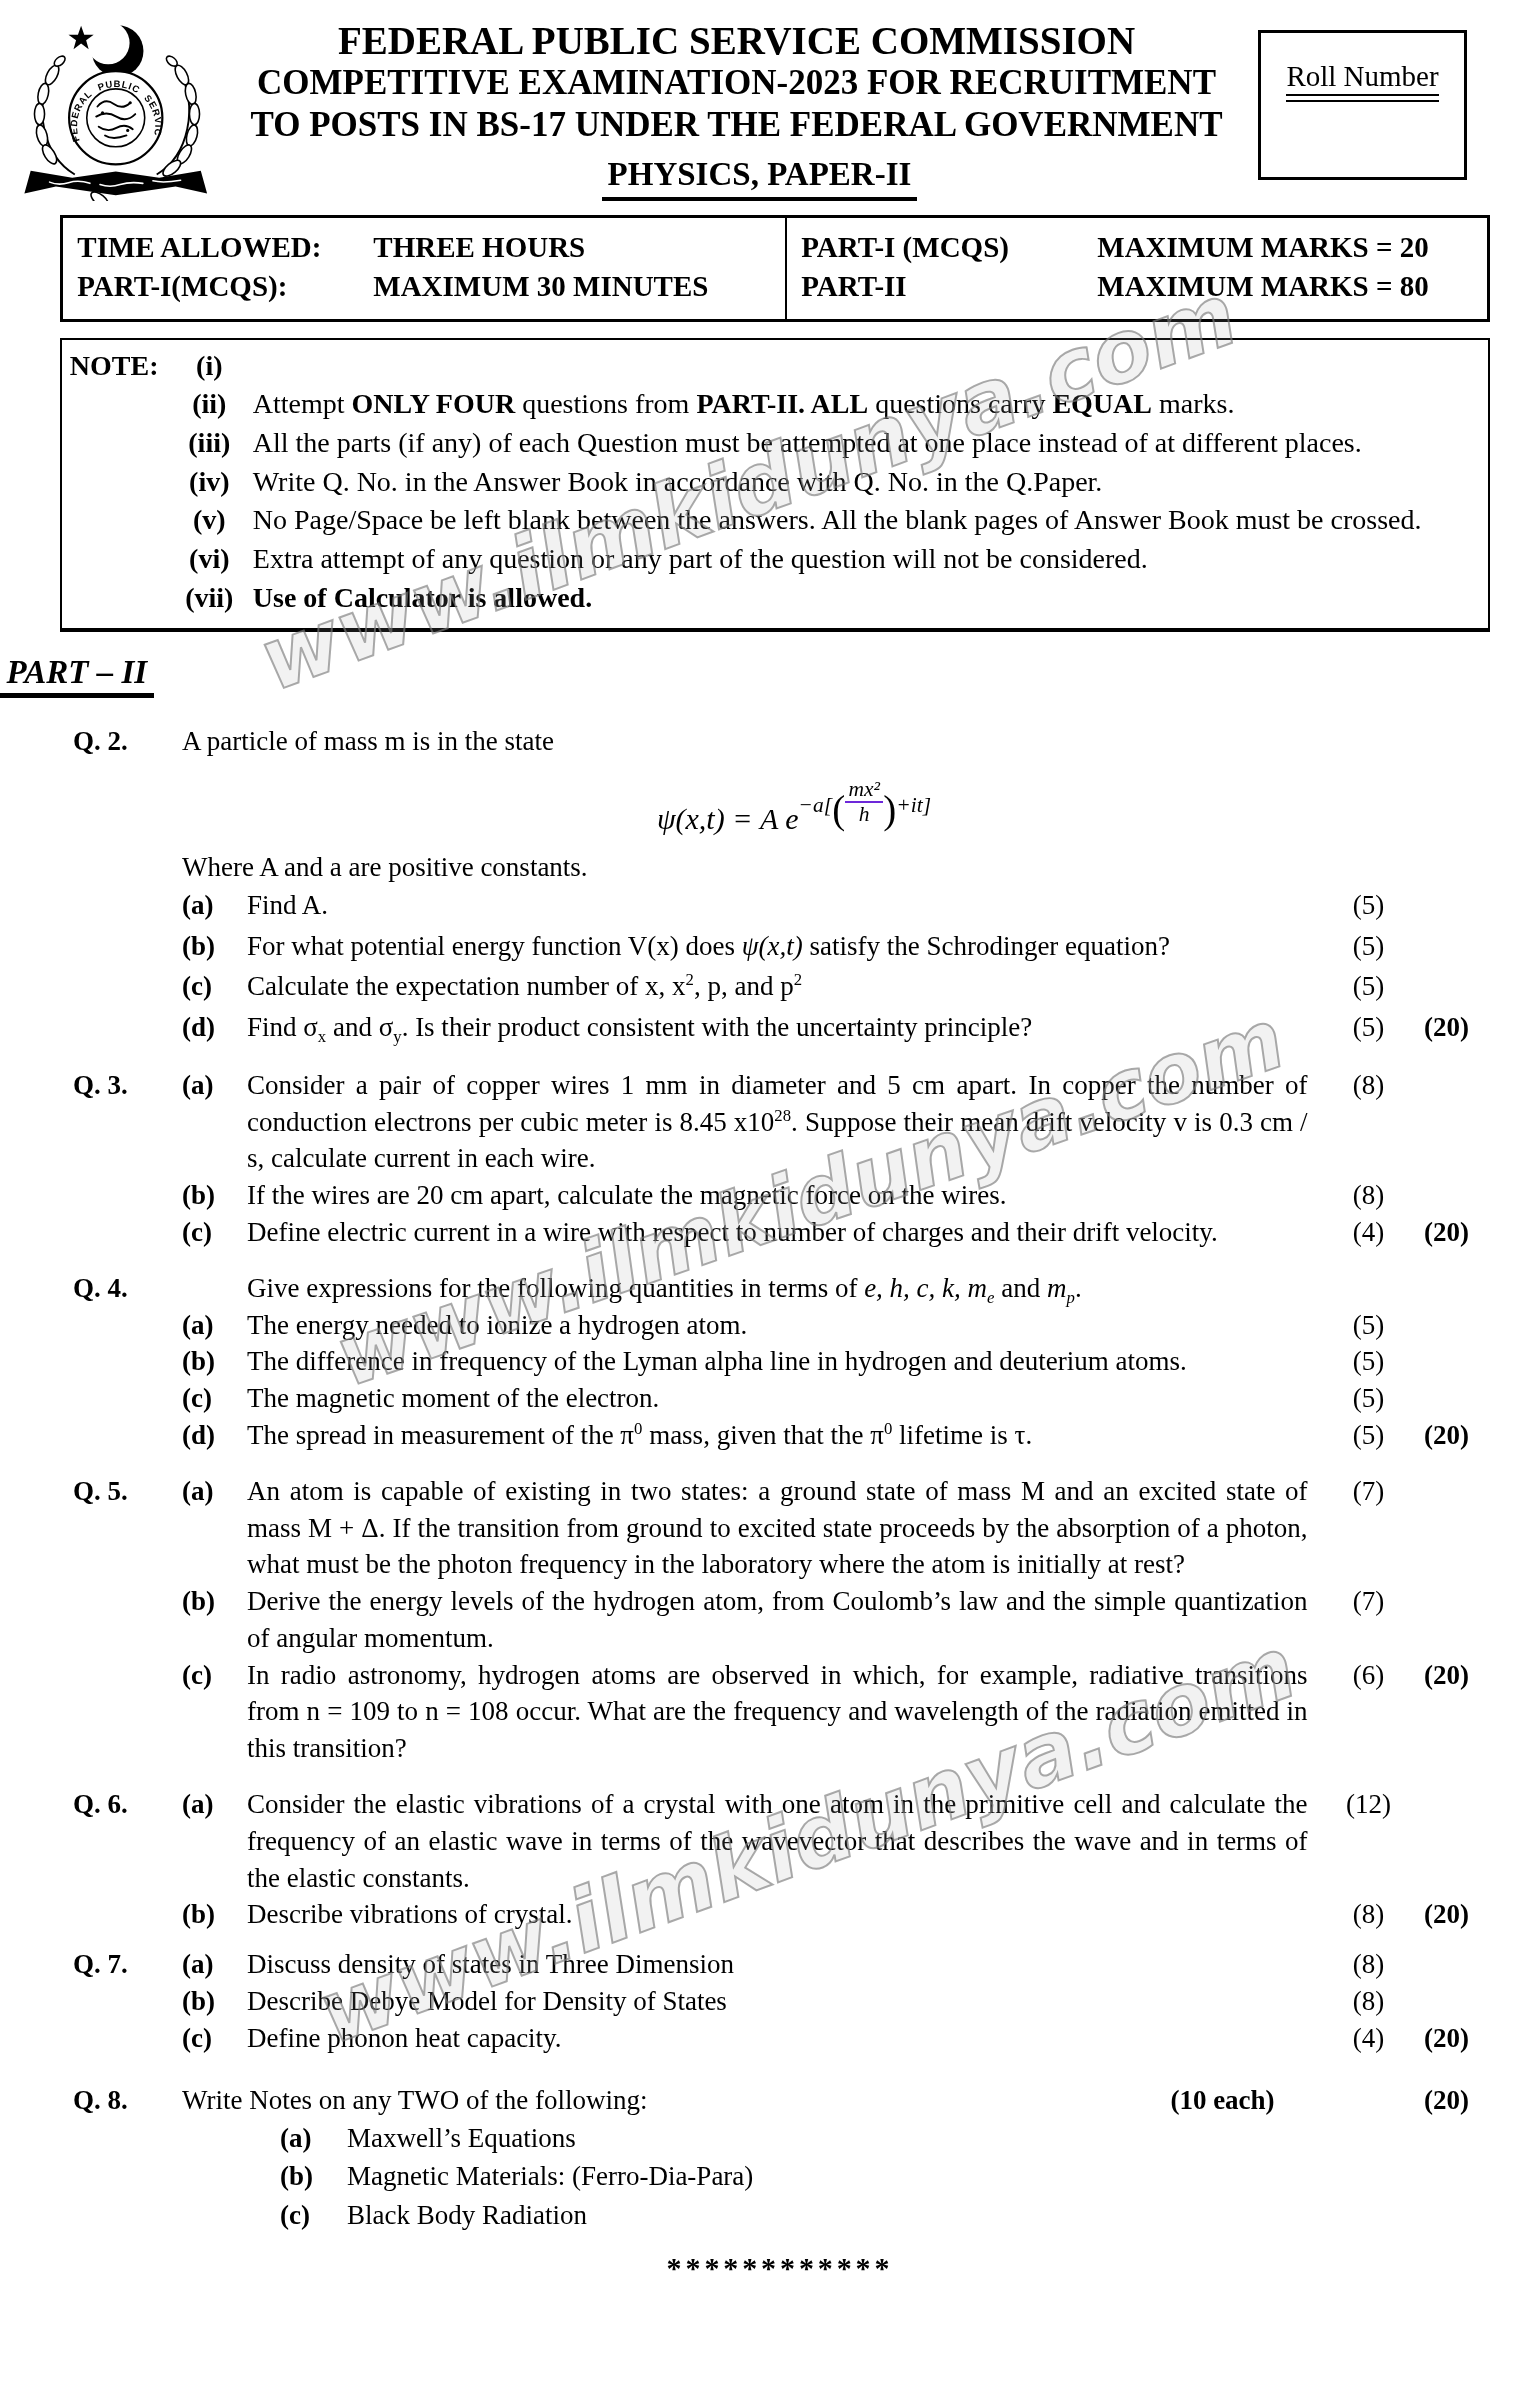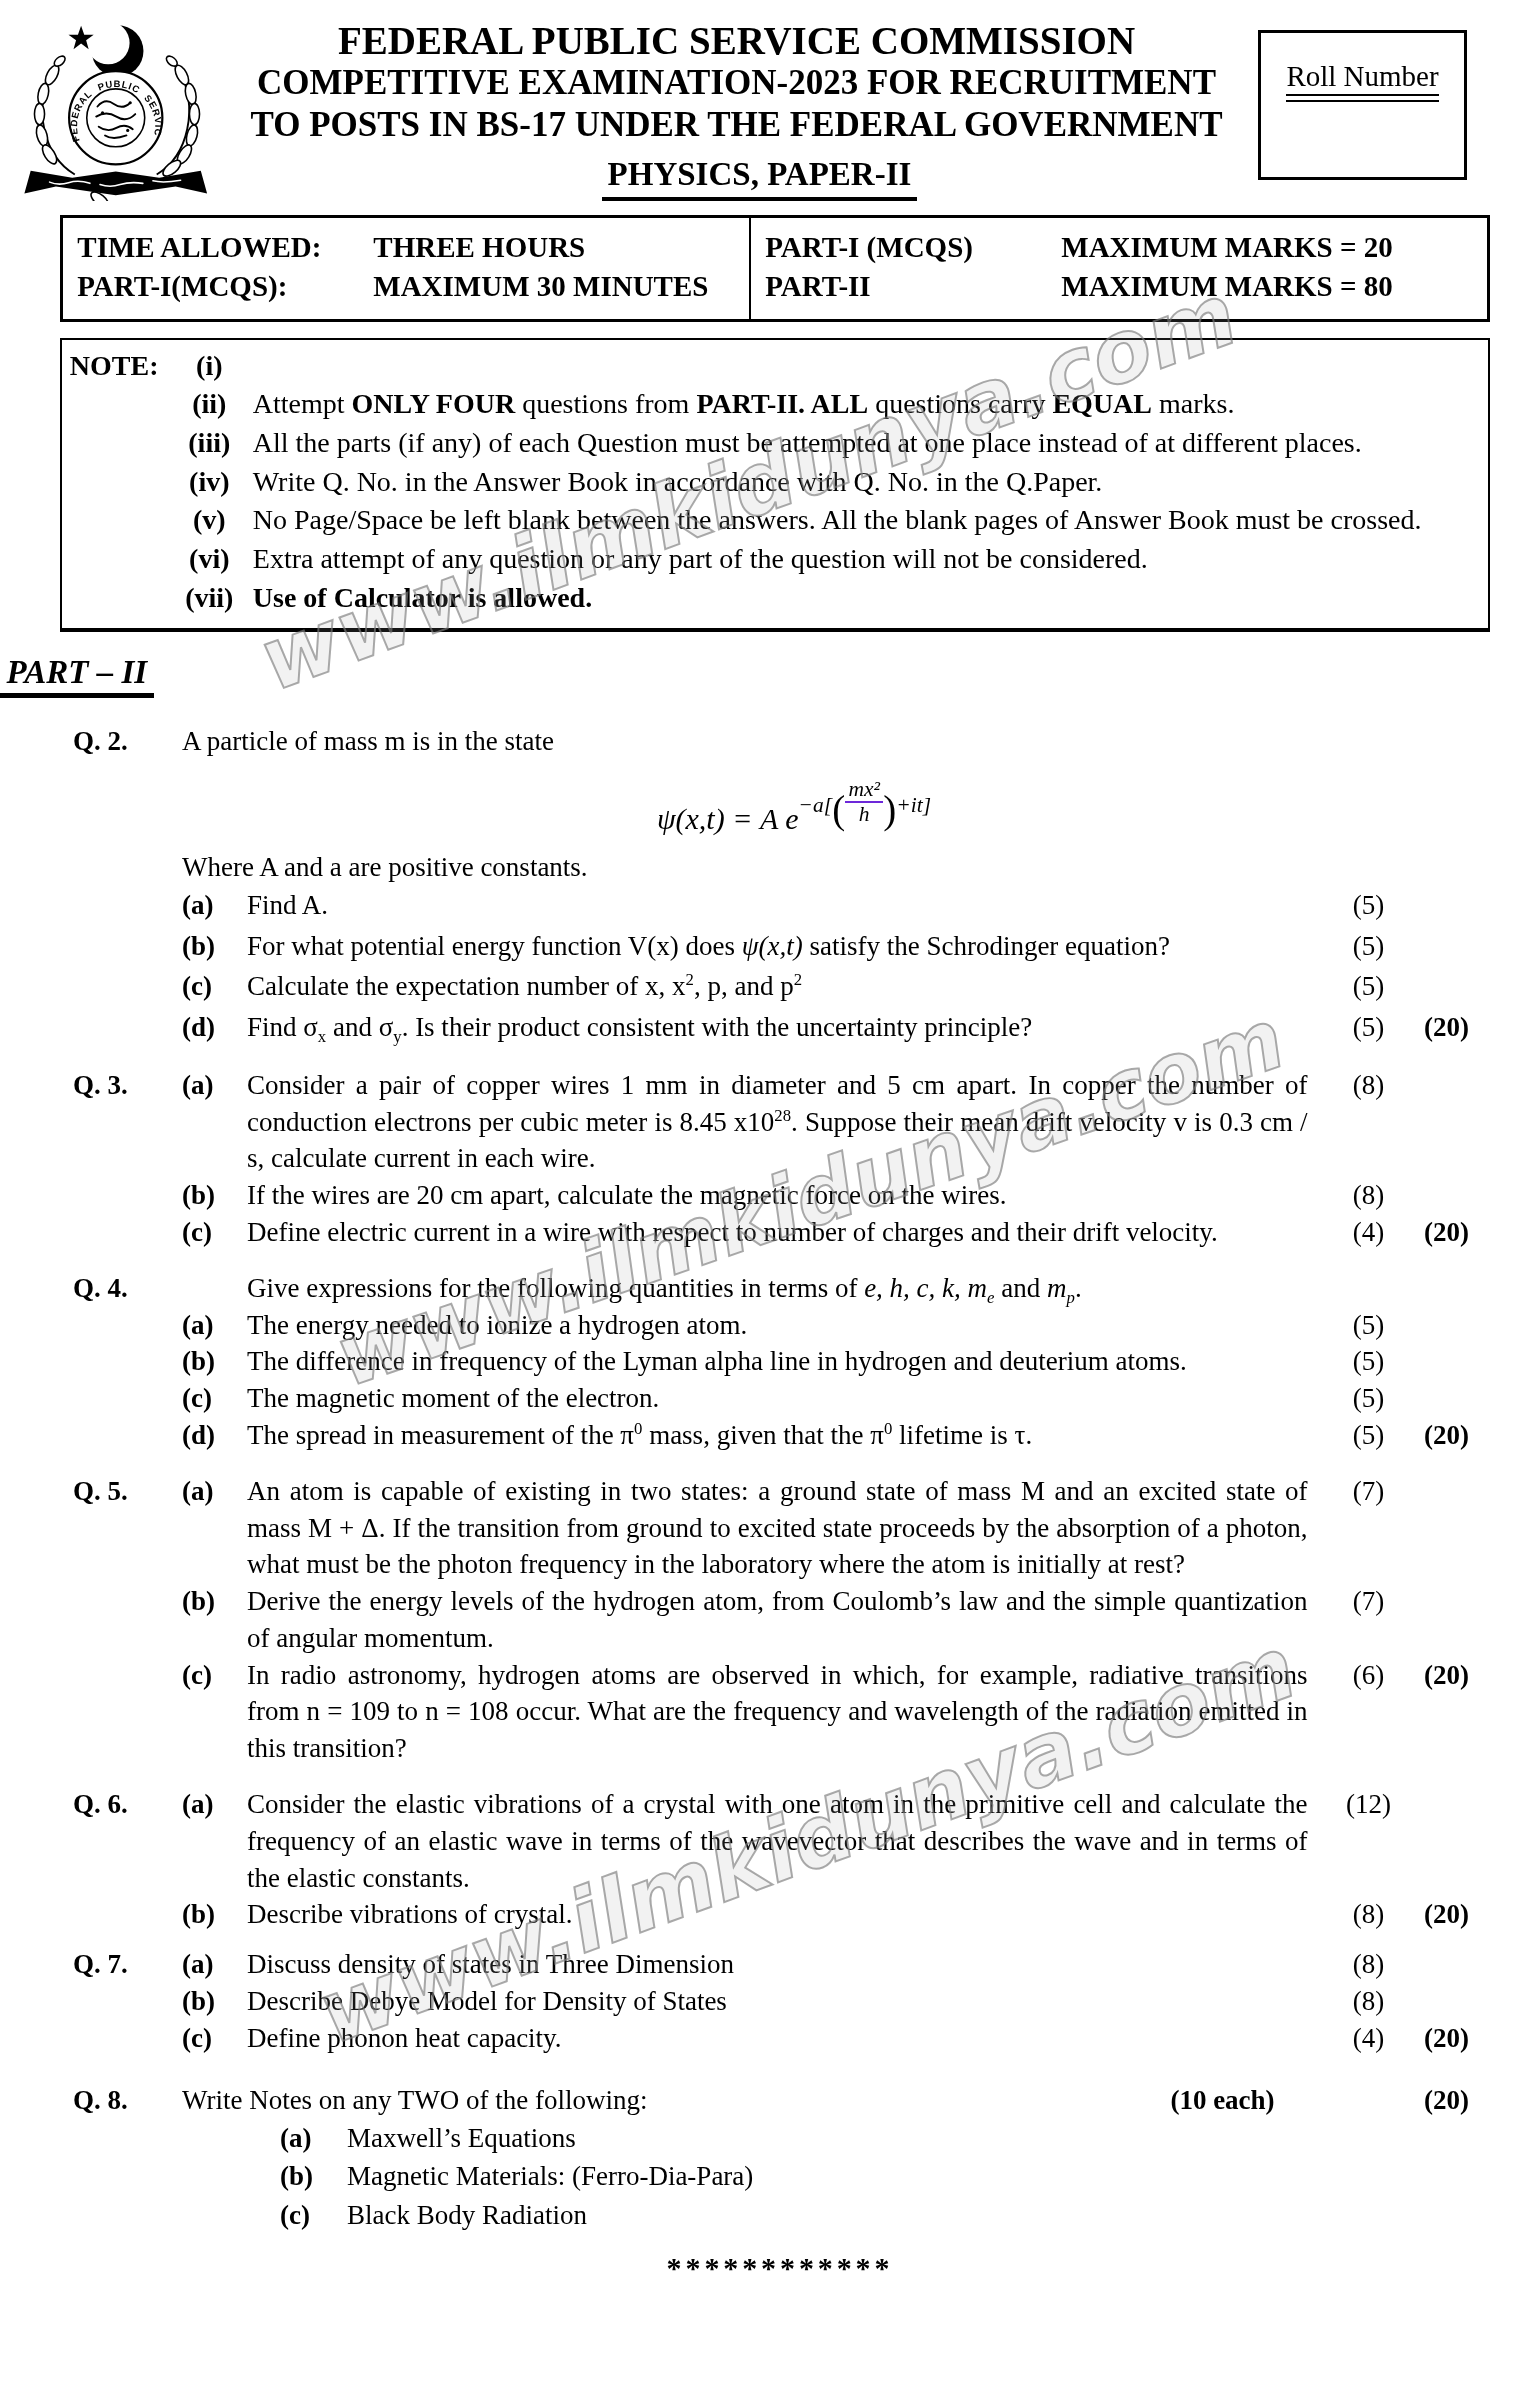--- a/index.html
+++ b/index.html
@@ -19,21 +19,21 @@
   .head-center{position:absolute;left:218px;right:280px;top:19.5px;text-align:center;font-weight:bold;}
   .head-org{font-size:39px;line-height:1.08;}
   .head-line{font-size:35px;line-height:1.2;}
   .paper-title-wrap{position:absolute;left:0;right:16px;top:156px;text-align:center;}
   .paper-title{display:inline-block;font-weight:bold;font-size:33px;border-bottom:4.6px solid #000;padding:0 5.2px 3.9px 5.2px;}
   .roll-box{position:absolute;right:68px;top:30px;width:203px;height:144px;border:3.3px solid #000;text-align:center;}
   .roll-outer{display:inline-block;border-bottom:2px solid #000;padding-bottom:3.3px;margin-top:27px;}
   .roll-inner{display:inline-block;border-bottom:2px solid #000;padding-bottom:1.3px;font-weight:normal;font-size:29px;}
 
   
-  .info-table{margin:2.6px 45px 0 60px;border:3.3px solid #000;display:grid;grid-template-columns:686px 1fr;}
+  .info-table{margin:2.6px 45px 0 60px;border:3.3px solid #000;display:grid;grid-template-columns:686px 1fr;gap:36px;}
   .info-cell{padding:10.4px 6.5px 13px 14.3px;font-weight:bold;font-size:29px;}
   .info-cell.right{border-left:2.6px solid #000;}
   .info-row{display:grid;grid-template-columns:296px 1fr;line-height:1.35;}
 
   
   .note-box{margin:16px 45px 0 60px;border:2.6px solid #000;border-bottom-width:4.6px;padding:6.5px 15.6px 10.4px 7.8px;font-size:28px;}
   .note-row{display:grid;grid-template-columns:96px 87px 1fr;line-height:1.38;}
   .note-label{font-weight:bold;}
   .note-num{font-weight:bold;text-align:center;}
   .note-text{text-align:justify;}

